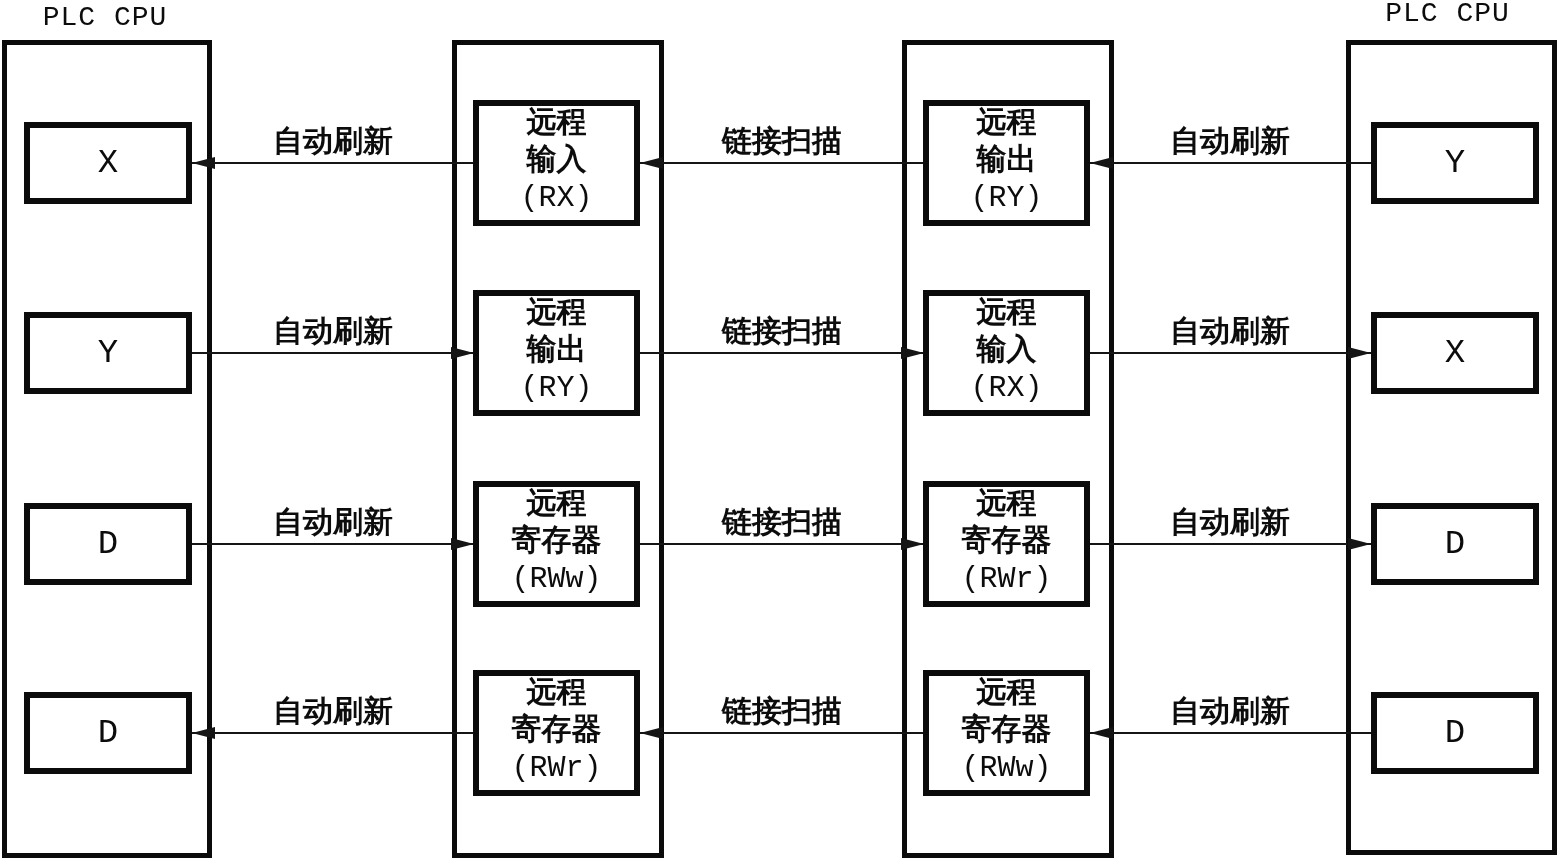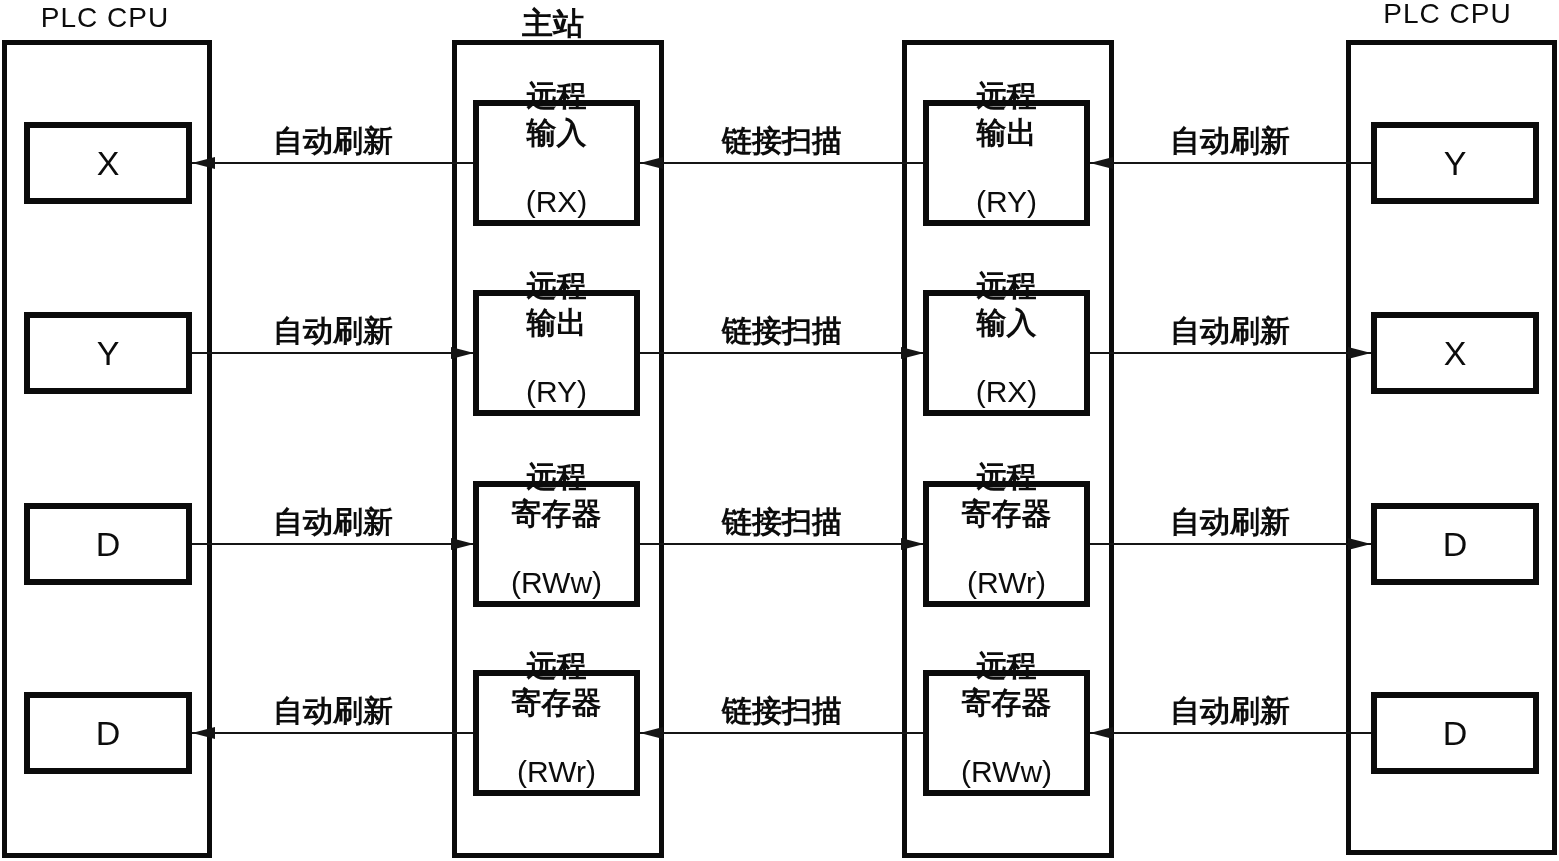--- a/index.html
+++ b/index.html
@@ -1,55 +1,54 @@
 <!DOCTYPE html>
 <html><head>
 <meta charset="utf-8">
 <style>
   html,body{margin:0;padding:0;background:#ffffff;}
   .canvas{
     position:relative;width:1559px;height:861px;background:#ffffff;overflow:hidden;
-    font-family:Liberation Sans, sans-serif;color:#0c0c0c;
+    font-family:Liberation Mono, monospace;color:#0c0c0c;
   }
   .col{
     position:absolute;top:40px;height:818px;border:5px solid #0b0b0b;
     box-sizing:border-box;background:#ffffff;
   }
   .title{position:absolute;text-align:center;white-space:nowrap;}
   .title.latin{font-size:28px;letter-spacing:1px;}
   .title.cjk{font-size:31px;font-weight:600;}
   .sbox{
     position:absolute;width:168px;height:82px;border:6px solid #0b0b0b;
     box-sizing:border-box;background:#ffffff;display:flex;align-items:center;
     justify-content:center;font-size:34px;z-index:3;
   }
   .mbox{
     position:absolute;width:167px;height:126px;border:6px solid #0b0b0b;
     box-sizing:border-box;background:#ffffff;display:flex;flex-direction:column;
-    align-items:center;justify-content:flex-end;z-index:3;
+    align-items:center;justify-content:flex-start;z-index:3;
   }
   .mbox .cjk{font-size:30px;font-weight:600;line-height:37px;}
-  .mbox .lat{font-size:30px;font-weight:400;line-height:37px;margin-top:32px;}
+  .mbox .lat{font-size:30px;font-weight:400;line-height:37px;}
   .line{position:absolute;height:2px;background:#151515;z-index:2;}
   .arr{position:absolute;width:0;height:0;border-top:6px solid transparent;
        border-bottom:6px solid transparent;z-index:4;}
   .arr.left{border-right:23px solid #151515;}
   .arr.right{border-left:23px solid #151515;}
   .albl{
     position:absolute;width:200px;text-align:center;font-size:30px;
     font-weight:600;white-space:nowrap;z-index:5;background:#ffffff;
   }
 </style>
 </head>
 <body>
 
 <div class="canvas">
 
   <div class="title latin" style="left:0px;top:2px;width:210px">PLC CPU</div>
-  <div class="title cjk" style="left:448px;top:3px;width:210px">主站</div>
   <div class="title latin" style="left:1340px;top:-2px;width:215px">PLC CPU</div>
 
   <div class="col" style="left:2px;width:210px"></div>
   <div class="col" style="left:452px;width:212px"></div>
   <div class="col" style="left:902px;width:212px"></div>
   <div class="col" style="left:1346px;width:211px;height:815px"></div>
 
   <div class="sbox" style="left:24px;top:122px">
     <span>X</span>
   </div>

